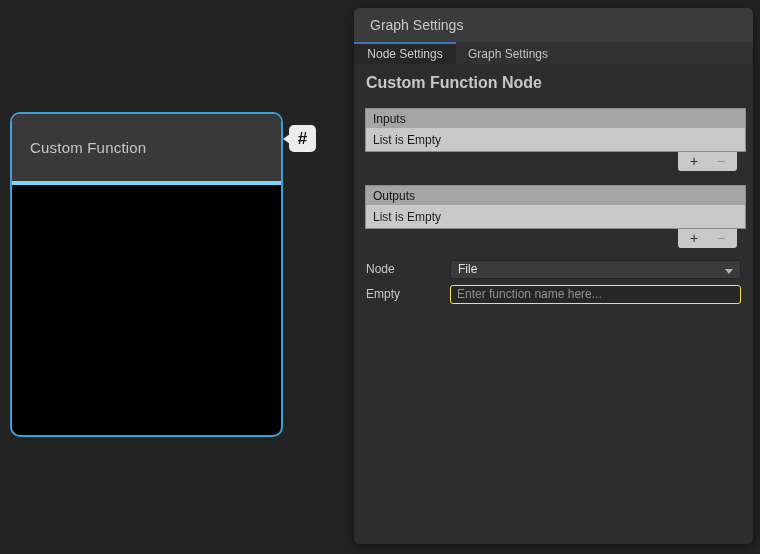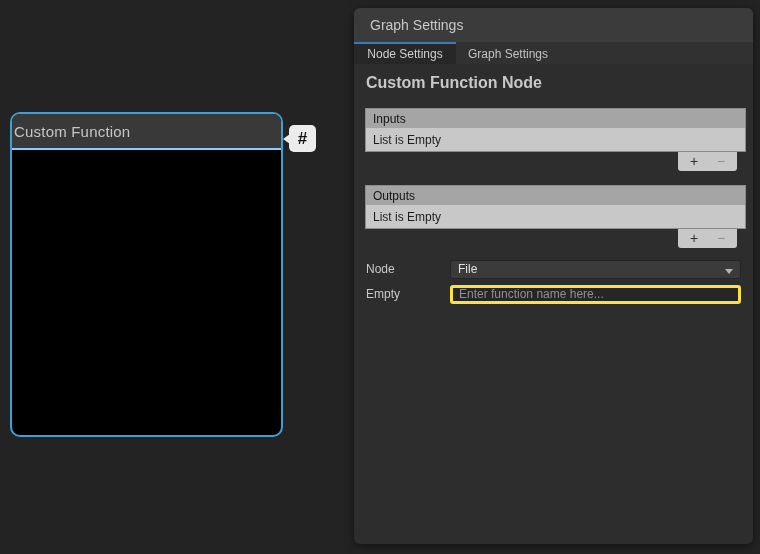--- a/index.html
+++ b/index.html
@@ -10,22 +10,22 @@
     position:relative;
   }
 
   
   .node {
     position:absolute; left:10px; top:112px; width:273px; height:325px;
     background:#000; border:2px solid #3F9FD9; border-radius:10px;
     overflow:hidden;
   }
   .node-titlebar {
-    height:36px; background:#393939; border-bottom:2px solid #7dd3fc;
-    display:flex; align-items:center; padding-left:2px;
+    height:71px; background:#393939; border-bottom:4px solid #7dd3fc;
+    display:flex; align-items:center; padding-left:18px;
   }
   .node-title { font-size:15px; color:#C6C6C6; letter-spacing:.2px; }
 
   .node-badge {
     position:absolute; left:289px; top:125px; width:27px; height:27px;
     background:#ECECEC; border-radius:5px;
     display:flex; align-items:center; justify-content:center;
     font-size:17px; font-weight:bold; color:#141414;
   }
   .node-badge::before {
@@ -97,21 +97,21 @@
     display:flex; align-items:center; padding:0 7px; position:relative;
   }
   .dropdown-value { font-size:12px; color:#E0E0E0; }
   .dropdown-arrow {
     position:absolute; right:7px; top:8px;
     border-left:4px solid transparent; border-right:4px solid transparent;
     border-top:5px solid #B4B4B4;
   }
 
   .textfield {
-    flex:1; height:19px; background:#262626; border:3px solid #fde047; border-radius:3px;
+    flex:1; height:19px; background:#262626; border:1px solid #fde047; border-radius:3px;
     font-family:"Liberation Sans", sans-serif; font-size:12px; color:#D8D8D8;
     padding:0 6px; outline:none;
   }
   .textfield::placeholder { color:#8F8F8F; opacity:1; }
 
   .objfield {
     flex:1; height:19px; background:#282828; border:1px solid #404040; border-radius:3px;
     display:flex; align-items:center; padding:0 4px; position:relative;
   }
   .objfield-text { font-size:12px; color:#CFCFCF; margin-left:4px; }

